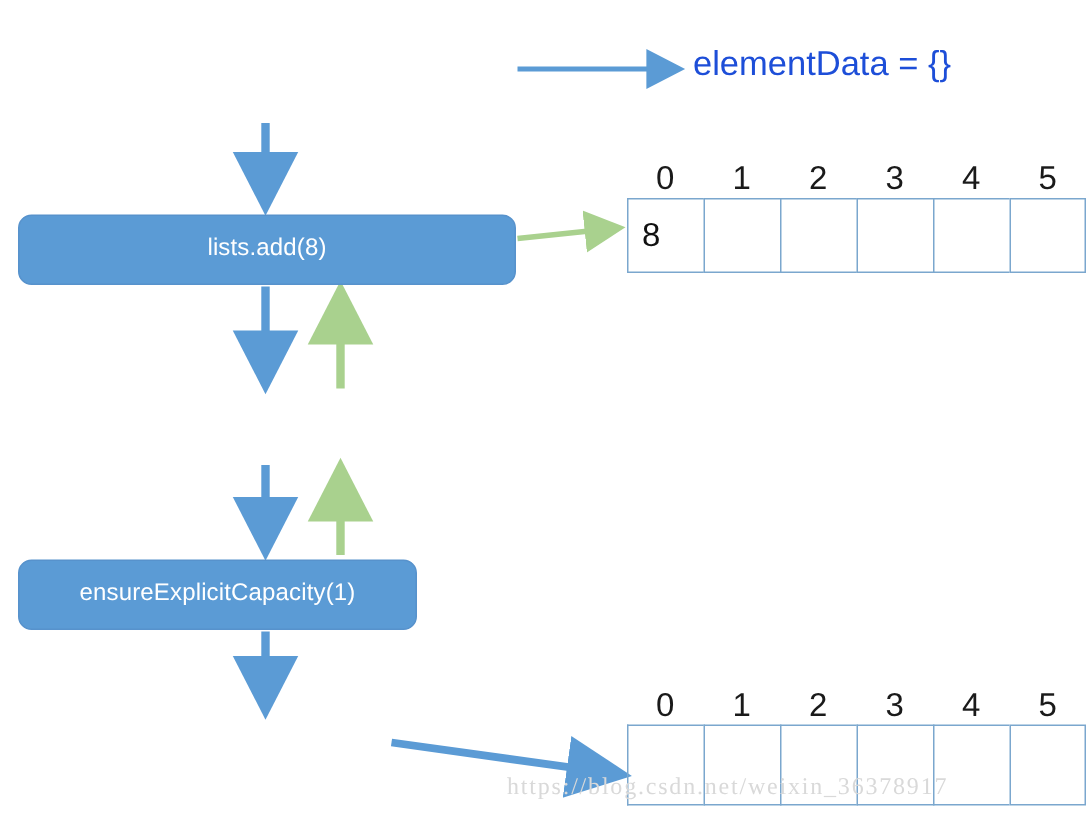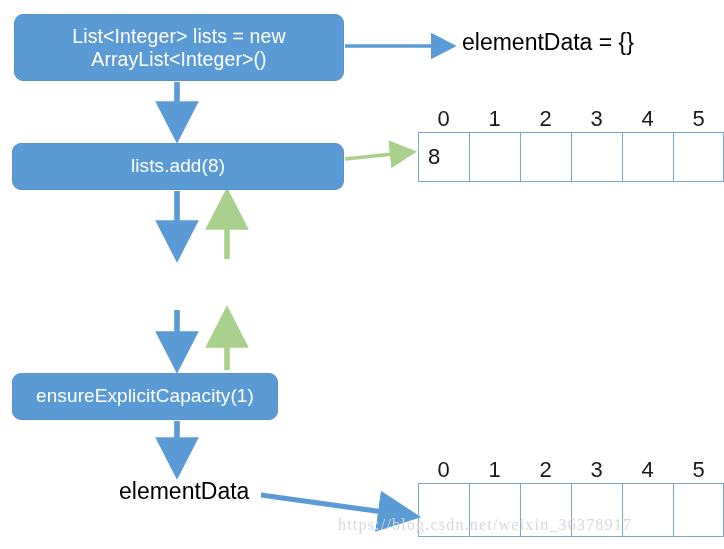--- a/index.html
+++ b/index.html
@@ -31,33 +31,33 @@
     box-sizing: border-box;
     background: #5B9BD5;
     border: 1px solid #5792CC;
     border-radius: 9px;
     color: #ffffff;
     display: flex;
     align-items: center;
     justify-content: center;
     text-align: center;
     line-height: 1.18;
-    font-size: 19px;
+    font-size: 16px;
     letter-spacing: 0.1px;
     white-space: pre-line;
     padding: 2px 6px;
   }
   #node-new      { left: 14px;  top: 14px;  width: 330px; height: 67px; font-size: 19.5px; }
   #node-add      { left: 12px;  top: 143px; width: 332px; height: 47px; }
   #node-ensure-internal { left: 12px; top: 262px; width: 332px; height: 47px; }
   #node-ensure-explicit { left: 12px; top: 373px; width: 266px; height: 47px; }
 
   .plain-label {
     position: absolute;
-    color: #000000;
+    color: #1d4ed8;
     font-size: 23px;
     white-space: nowrap;
   }
   #label-element-data-eq { left: 462px; top: 29px; }
   #label-element-data    { left: 119px; top: 478px; }
 
   .array {
     position: absolute;
     display: flex;
   }
@@ -149,31 +149,28 @@
 
     <g>
       <line x1="177" y1="421" x2="177" y2="472" stroke="#5B9BD5" stroke-width="5.6" marker-end="url(#ah-blue)"></line>
     </g>
 
     <g>
       <line x1="261" y1="495" x2="412" y2="516" stroke="#5B9BD5" stroke-width="5.2" marker-end="url(#ah-blue-thin)"></line>
     </g>
   </svg>
 
-  <div class="node" id="node-new">List&lt;Integer&gt; lists = new
-ArrayList&lt;Integer&gt;()</div>
 
   <div class="node" id="node-add">lists.add(8)</div>
 
 
   <div class="node" id="node-ensure-explicit">ensureExplicitCapacity(1)</div>
 
   <div class="plain-label" id="label-element-data-eq">elementData = {}</div>
 
-  <div class="plain-label" id="label-element-data">elementData</div>
 
   <div class="array" id="array-top">
     <div class="head-row">
       <div class="head">0</div>
       <div class="head">1</div>
       <div class="head">2</div>
       <div class="head">3</div>
       <div class="head">4</div>
       <div class="head">5</div>
     </div>

